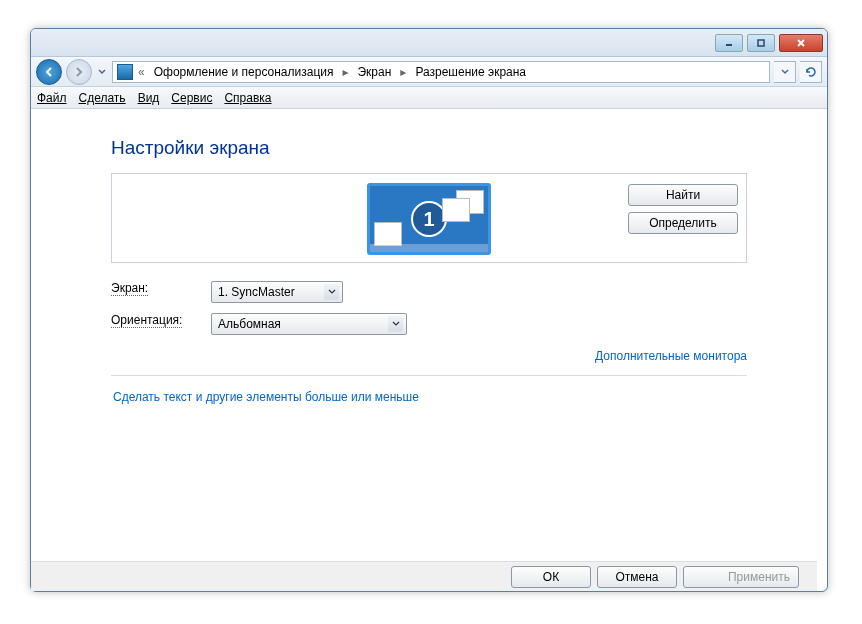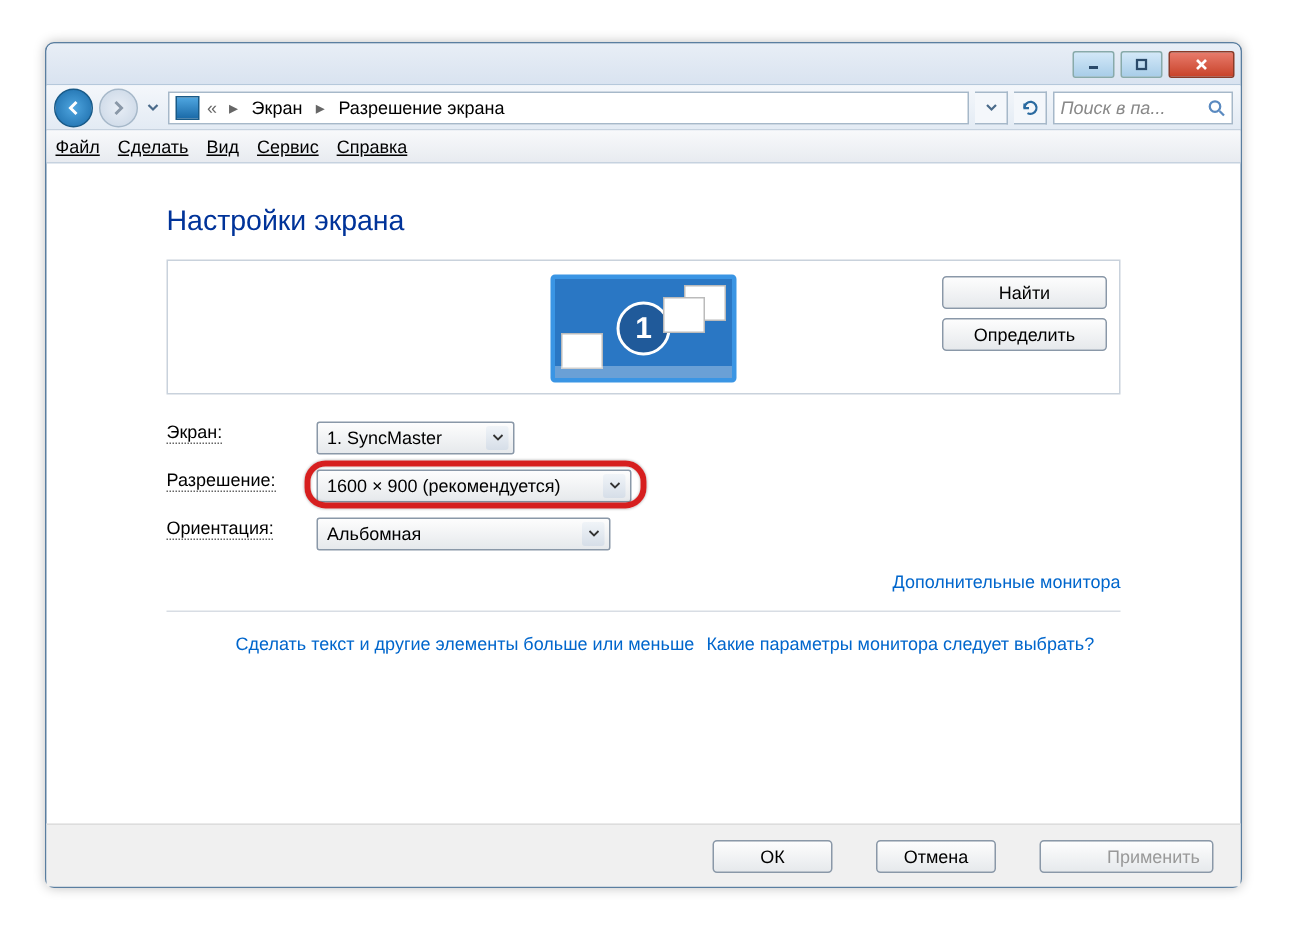--- a/index.html
+++ b/index.html
@@ -64,45 +64,45 @@
 }
 .mon-circle { width: 36px; height: 36px; border-radius: 50%; background: #205a9a; color: #fff; font-size: 20px; font-weight: bold; display:flex; align-items:center; justify-content:center; border: 2px solid #fff; }
 .mon-wins { position: absolute; right: 4px; top: 4px; width: 42px; height: 34px; }
 .mon-win1 { position: absolute; width: 28px; height: 24px; background: #fff; border: 1px solid #bbb; left: 0; top: 8px; }
 .mon-win2 { position: absolute; width: 28px; height: 24px; background: #fff; border: 1px solid #bbb; right: 0; top: 0; }
 .mon-taskbar { position: absolute; left: 0; right: 0; bottom: 0; height: 8px; background: rgba(255,255,255,0.3); }
 .mon-wins2 { position: absolute; left: 4px; bottom: 10px; width: 30px; height: 28px; }
 .mon-btns { position: absolute; right: 8px; top: 10px; display: flex; flex-direction: column; gap: 6px; }
 .btn {
   min-width: 110px; height: 22px; background: linear-gradient(#fdfdfd,#e6e9ec); border: 1px solid #8a98a8; border-radius: 3px;
-  display: flex; align-items: center; justify-content: center; cursor: default; padding: 0 8px; margin-left: 23px;
+  display: flex; align-items: center; justify-content: center; cursor: default; padding: 0 8px;
 }
 .btn.disabled { color: #999; padding-left: 44px; }
 
 .form-row { display: flex; align-items: flex-start; margin-bottom: 10px; }
 .form-label { width: 100px; }
 .form-label span { border-bottom: 1px dotted #666; cursor: help; }
 .dropdown {
   height: 22px; background: linear-gradient(#fdfdfd,#e6e9ec); border: 1px solid #8a98a8; border-radius: 2px;
   display: flex; align-items: center; padding: 0 3px 0 6px; gap: 6px; cursor: default;
 }
 .dropdown .dd-arrow { width: 15px; height: 16px; background: linear-gradient(#f0f4f8,#d6dee8); border-radius: 2px; display:flex; align-items:center; justify-content:center; }
 
 .highlight-ring {
   position: absolute; border: 4px solid #d61f1f; border-radius: 14px; pointer-events: none;
   box-shadow: 0 0 2px rgba(0,0,0,0.4), inset 0 0 2px rgba(0,0,0,0.3);
 }
 
 .adv-link { text-align: right; margin: 14px 0 12px; }
 .adv-link a, .links a { color: #0066cc; text-decoration: none; cursor: pointer; }
 .hr { border-top: 1px solid #d8dde4; margin-bottom: 14px; }
-.links { display: flex; flex-direction: row; gap: 8px; padding-left: 2px; margin-left: 44px; }
+.links { display: flex; flex-direction: column; gap: 8px; padding-left: 2px; }
 
 .footer {
-  position: absolute; left: 0; right: 0; bottom: 0; height: 42px;
+  position: absolute; left: 0; right: 10px; bottom: 0; height: 30px;
   background: #f0f0f0; border-top: 1px solid #ddd;
   display: flex; align-items: center; justify-content: flex-end; gap: 6px; padding-right: 18px;
 }
 .footer .btn { min-width: 80px; }
 </style>
 </head>
 <body>
 
 <div class="window">
 
@@ -137,41 +137,35 @@
         </svg>
     </div>
     <div class="nav-dd">
       <svg width="8" height="6" viewBox="0 0 8 6">
           <path d="M1 1 L4 4 L7 1" fill="none" stroke="#4a6a8a" stroke-width="1.5"></path>
         </svg>
     </div>
     <div class="addr">
       <div class="icon"></div>
       <span class="sep">«</span>
+      <span class="crumb">Оформление и персонализация</span>
       <span class="sep">▸</span>
       <span class="crumb">Экран</span>
       <span class="sep">▸</span>
       <span class="crumb">Разрешение экрана</span>
     </div>
     <div class="addr-btn">
       <svg width="8" height="6" viewBox="0 0 8 6">
           <path d="M1 1 L4 4 L7 1" fill="none" stroke="#4a6a8a" stroke-width="1.5"></path>
         </svg>
     </div>
     <div class="addr-btn">
       <svg width="12" height="12" viewBox="0 0 12 12">
           <path d="M2 6 A4 4 0 1 1 4 9.4" fill="none" stroke="#2a6aa0" stroke-width="1.5"></path>
           <path d="M2 3 L2 6 L5 6" fill="none" stroke="#2a6aa0" stroke-width="1.5"></path>
-        </svg>
-    </div>
-    <div class="search">
-      <span>Поиск в па...</span>
-      <svg viewBox="0 0 12 12" style="margin-left:auto">
-          <circle cx="5" cy="5" r="3.5" fill="none" stroke="#5a8ac0" stroke-width="1.5"></circle>
-          <line x1="8" y1="8" x2="11" y2="11" stroke="#5a8ac0" stroke-width="1.5"></line>
         </svg>
     </div>
   </div>
 
   <div class="menubar">
     <span><u>Файл</u></span>
     <span><u>Сделать</u></span>
     <span><u>Вид</u></span>
     <span><u>Сервис</u></span>
     <span><u>Справка</u></span>
@@ -207,50 +201,37 @@
       <div class="dropdown" style="width:132px">
         <span>1. SyncMaster</span>
         <div class="dd-arrow" style="margin-left:auto">
             <svg width="8" height="6" viewBox="0 0 8 6">
               <path d="M1 1 L4 4 L7 1" fill="none" stroke="#333" stroke-width="1.2"></path>
             </svg>
           </div>
       </div>
     </div>
 
-    <div class="form-row" style="position:relative">
-      <div class="form-label"><span>Разрешение:</span></div>
-      <div class="dropdown" style="width:210px">
-        <span>1600 × 900 (рекомендуется)</span>
-        <div class="dd-arrow" style="margin-left:auto">
-            <svg width="8" height="6" viewBox="0 0 8 6">
-              <path d="M1 1 L4 4 L7 1" fill="none" stroke="#333" stroke-width="1.2"></path>
-            </svg>
-          </div>
-      </div>
-      <div class="highlight-ring" style="left:92px; top:-6px; width:228px; height:32px"></div>
-    </div>
 
     <div class="form-row">
       <div class="form-label"><span>Ориентация:</span></div>
       <div class="dropdown" style="width:196px">
         <span>Альбомная</span>
         <div class="dd-arrow" style="margin-left:auto">
             <svg width="8" height="6" viewBox="0 0 8 6">
               <path d="M1 1 L4 4 L7 1" fill="none" stroke="#333" stroke-width="1.2"></path>
             </svg>
           </div>
       </div>
     </div>
 
     <div class="adv-link"><a>Дополнительные монитора</a></div>
     <div class="hr"></div>
     <div class="links">
       <a>Сделать текст и другие элементы больше или меньше</a>
-      <a>Какие параметры монитора следует выбрать?</a>
     </div>
   </div>
 
   <div class="footer">
     <div class="btn">
         <span>ОК</span>
       </div>
     <div class="btn">
         <span>Отмена</span>
       </div>

